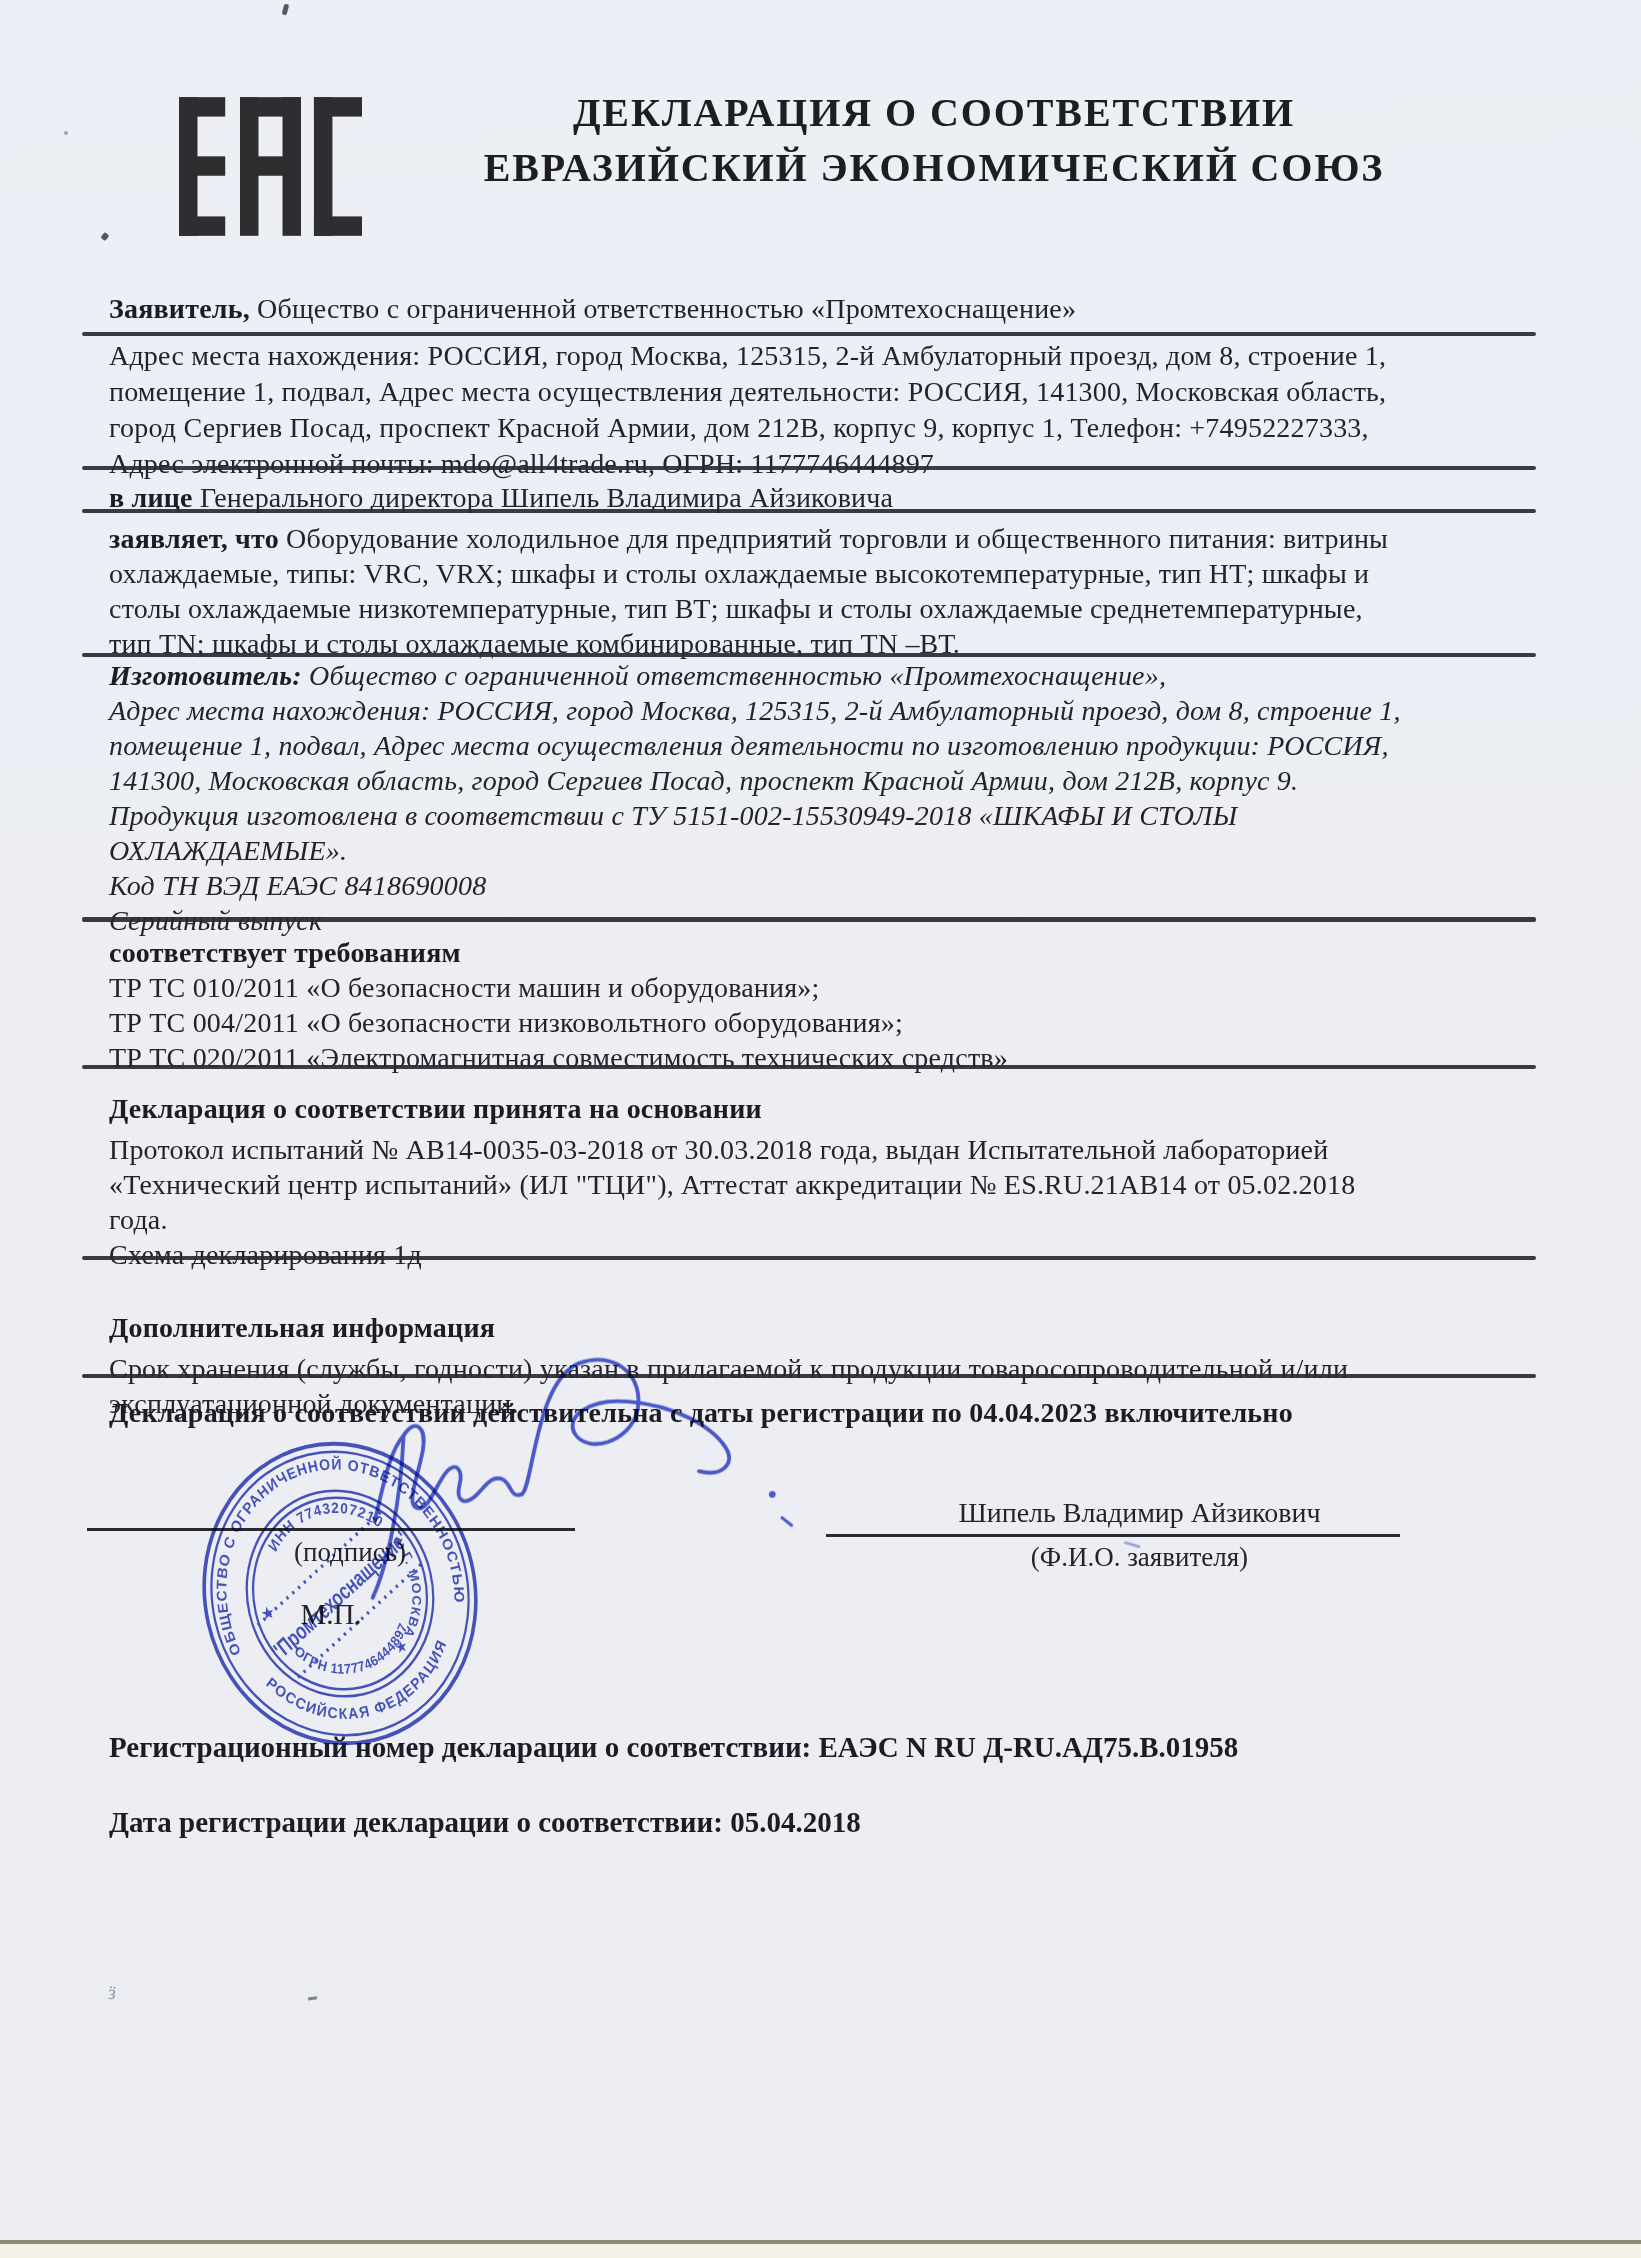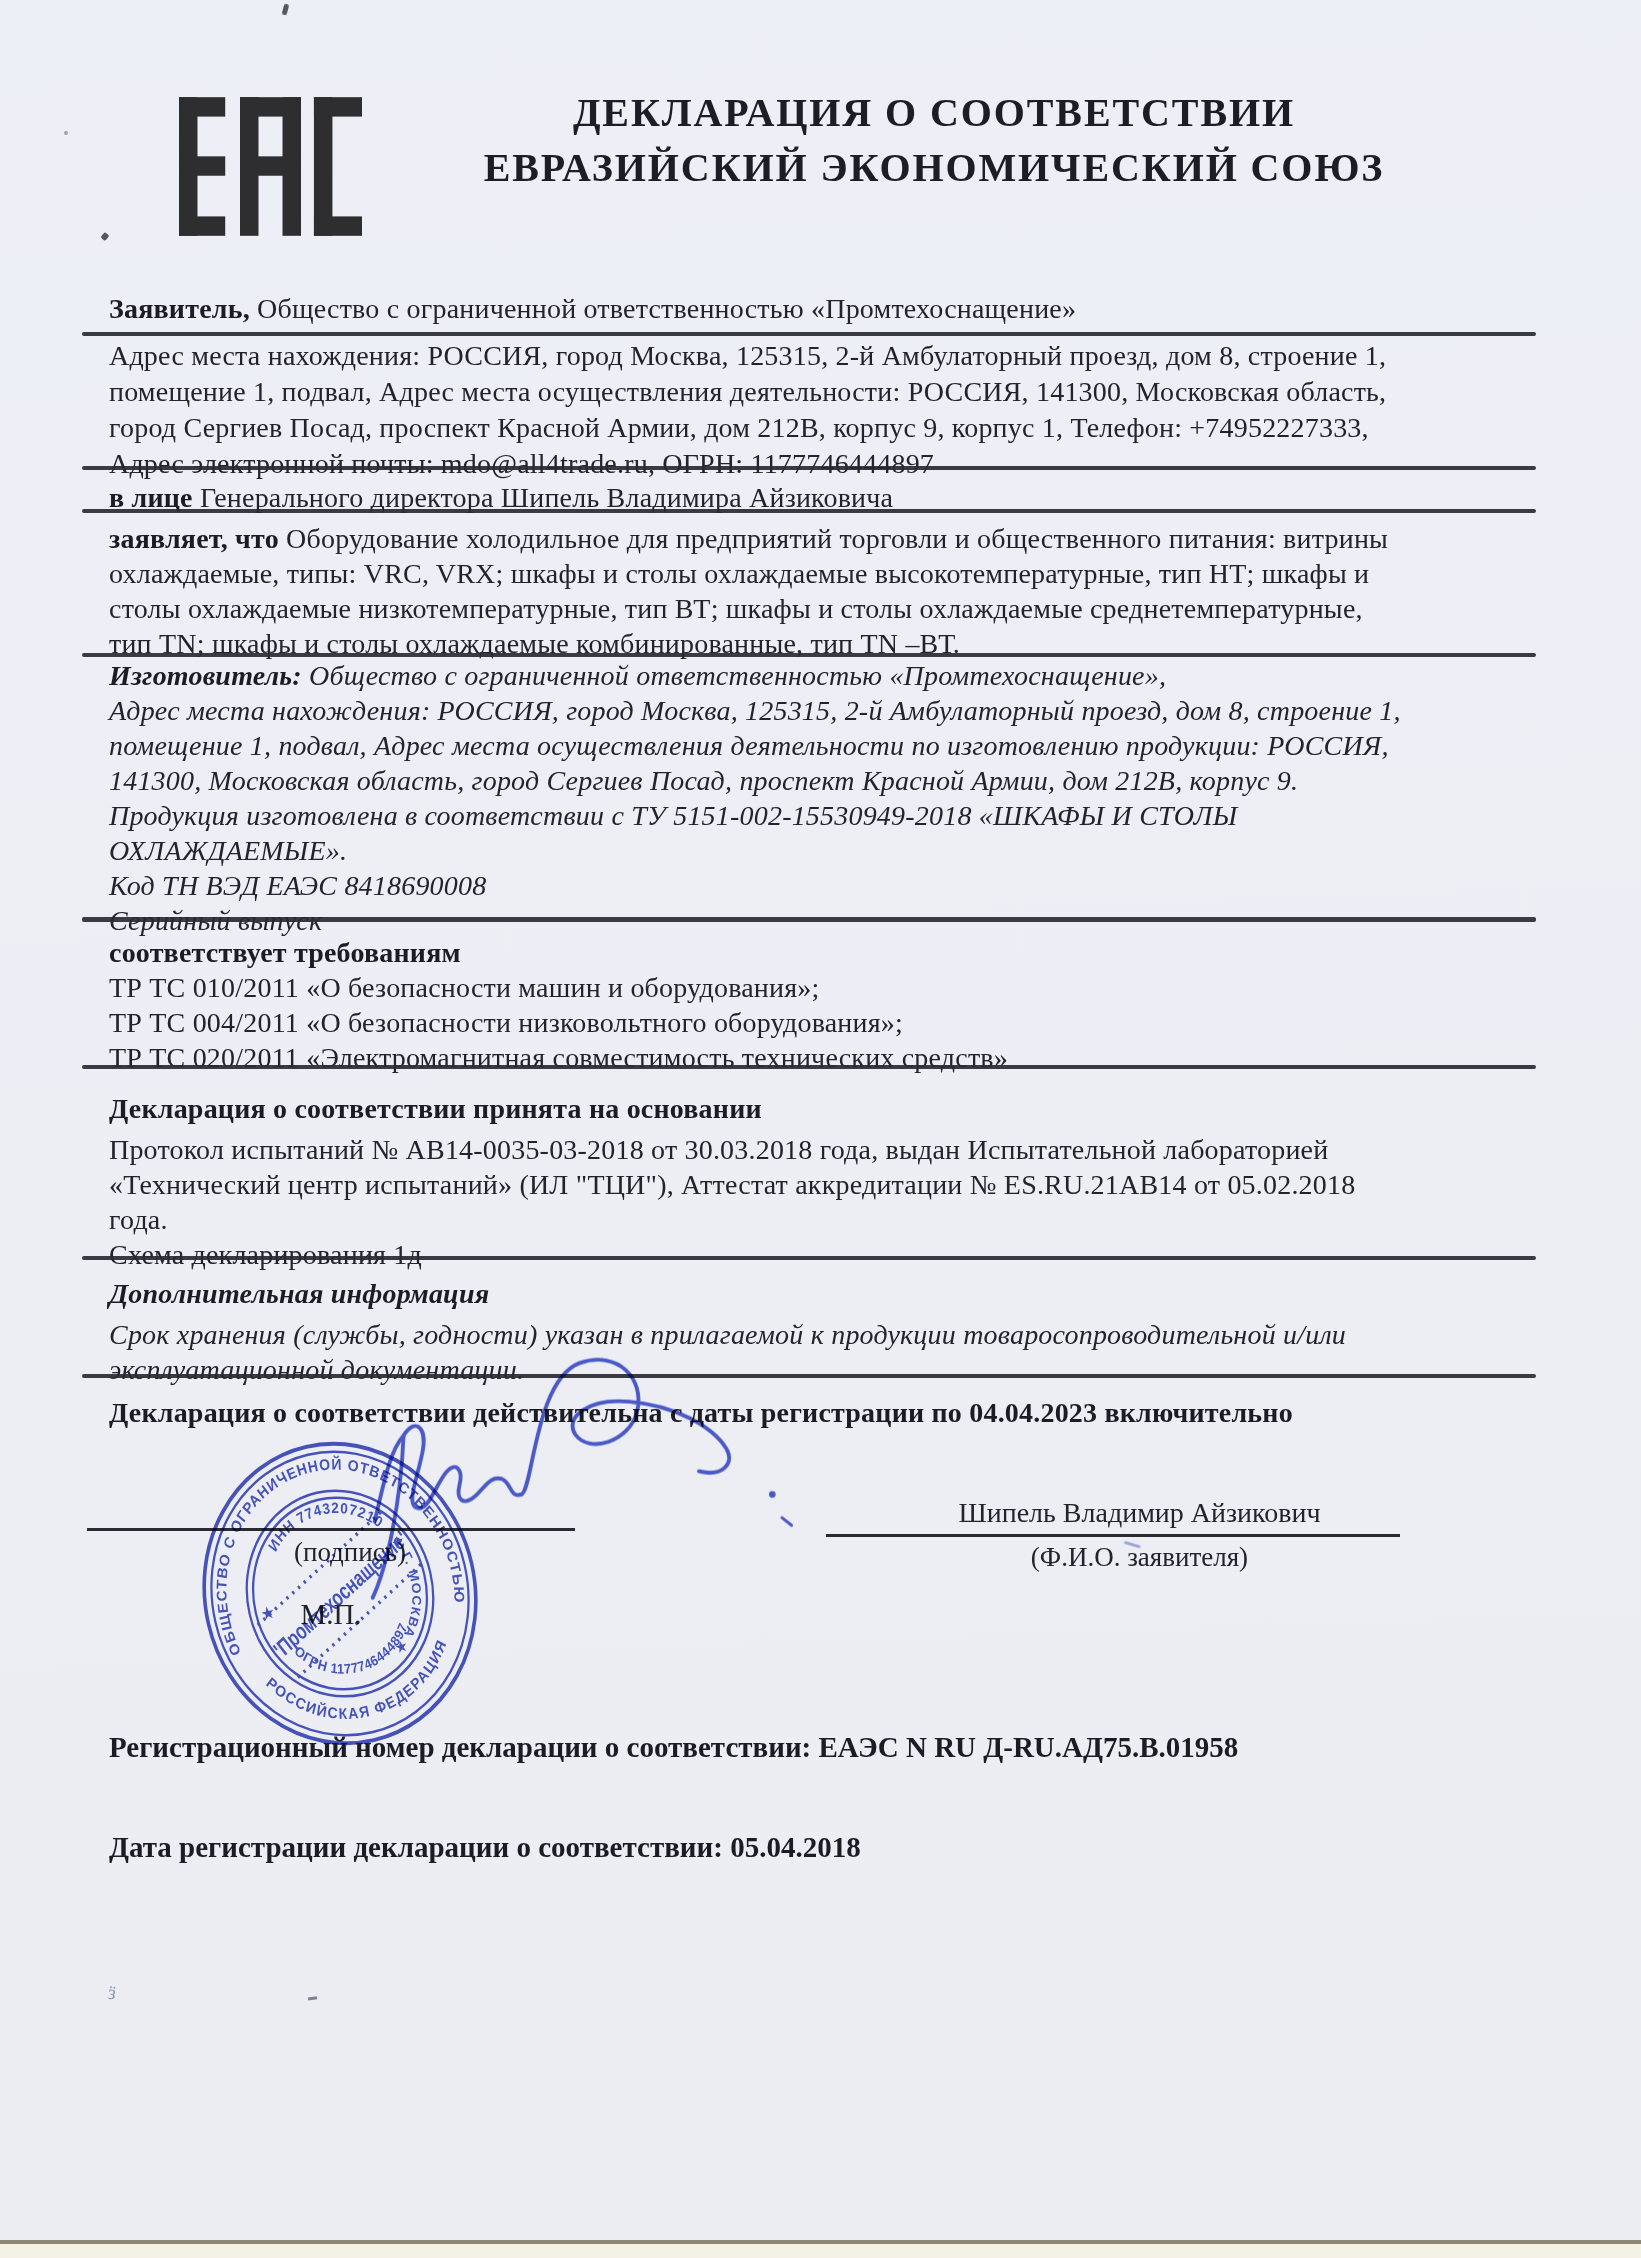--- a/index.html
+++ b/index.html
@@ -113,21 +113,21 @@
 
   <div class="abs body-text" style="left:109px; top:1091px; width:1448px;">
     <div><b>Декларация о соответствии принята на основании</b></div>
     <div class="pre" style="margin-top:5.8px;">Протокол испытаний № АВ14-0035-03-2018 от 30.03.2018 года, выдан Испытательной лабораторией
 «Технический центр испытаний» (ИЛ "ТЦИ"), Аттестат аккредитации № ES.RU.21АВ14 от 05.02.2018
 года.
 Схема декларирования 1д</div>
   </div>
   <div class="rule" style="top:1256px;"></div>
 
-  <div class="abs body-text" style="left:109px; top:1276px; width:1448px;font-style:italic;">
+  <div class="abs body-text" style="left:109px; top:1310px; width:1448px;">
     <div><b>Дополнительная информация</b></div>
     <div class="pre" style="margin-top:6px;">Срок хранения (службы, годности) указан в прилагаемой к продукции товаросопроводительной и/или
 эксплуатационной документации.</div>
   </div>
   <div class="rule" style="top:1374px;"></div>
 
   <div class="abs body-text bold" style="left:109px; top:1395px; width:1448px;">Декларация о соответствии действительна с даты регистрации по 04.04.2023 включительно</div>
 
   <div class="sig-line" style="left:87px; top:1528px; width:488px;"></div>
   <div class="abs caption center" style="left:106px; top:1537px; width:488px;">(подпись)</div>
@@ -185,21 +185,21 @@
       <path d="M 388 1576 C 396 1545 402 1505 418 1487 C 430 1468 442 1478 438 1502 C 433 1530 420 1558 432 1562 C 444 1566 452 1536 463 1524 C 472 1514 480 1522 476 1538 C 472 1554 480 1560 492 1550 C 502 1541 508 1528 520 1532 C 530 1536 528 1552 540 1548"></path>
       <path d="M 540 1548 C 552 1544 554 1430 600 1412 C 640 1398 668 1428 660 1462 C 652 1494 610 1506 596 1486 C 584 1468 610 1448 652 1452 C 700 1456 738 1478 752 1500 C 762 1516 748 1530 724 1524"></path>
       <path d="M 418 1487 C 415 1560 400 1625 386 1655"></path>
       <circle cx="800" cy="1548" r="3.5" fill="#4757cf" stroke="none"></circle>
       <path d="M 810 1572 L 820 1580" stroke-width="3"></path>
       <path d="M 1166 1598 l 14 4" stroke-width="3" opacity="0.5"></path>
     </g>
   </svg>
 
   <div class="abs bold" style="left:109px; top:1731px; width:1448px; font-size:29px;">Регистрационный номер декларации о соответствии: ЕАЭС N RU Д-RU.АД75.В.01958</div>
-  <div class="abs bold" style="left:109px; top:1806px; width:1448px; font-size:29px;margin-top:25px;">Дата регистрации декларации о соответствии: 05.04.2018</div>
+  <div class="abs bold" style="left:109px; top:1806px; width:1448px; font-size:29px;">Дата регистрации декларации о соответствии: 05.04.2018</div>
 
   <div class="artifact" style="left:283px; top:3.9px; width:4.8px; height:10.6px; transform:rotate(15deg);"></div>
   <div class="artifact" style="left:64px; top:131px; width:3.9px; height:3.9px; opacity:.5;"></div>
   <div class="artifact" style="left:102px; top:233px; width:5.8px; height:6.8px; transform:rotate(40deg);"></div>
   <div class="ghost3">ӟ</div>
   <div class="dash-mark"></div>
 
   <div class="bottom-edge"></div>
   <div class="bottom-strip"></div>
 

